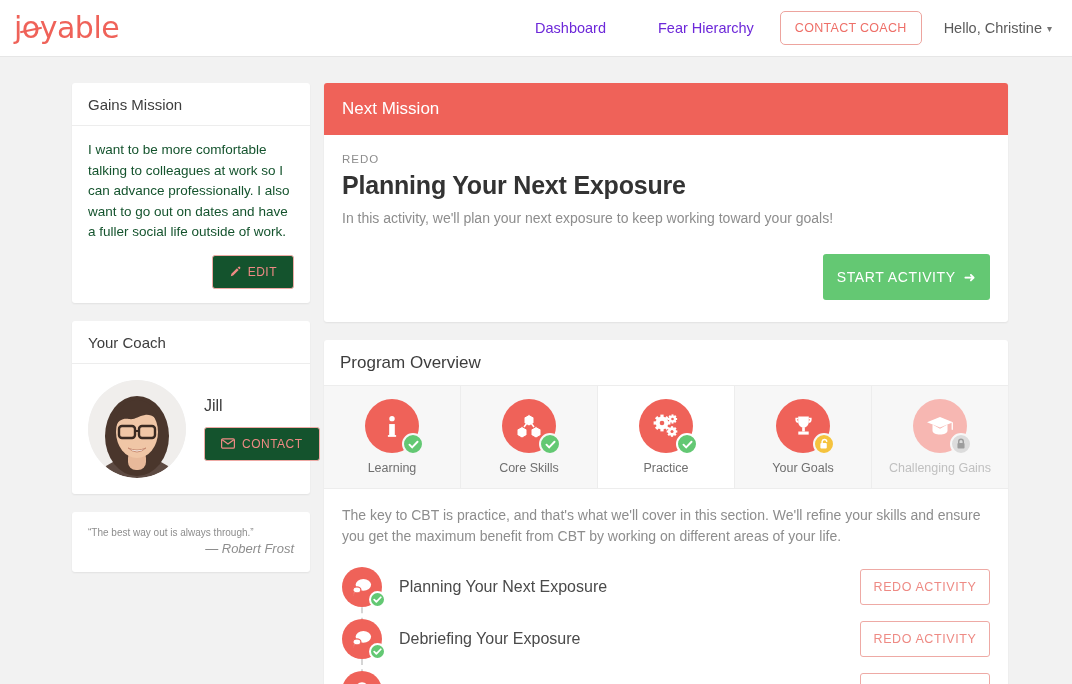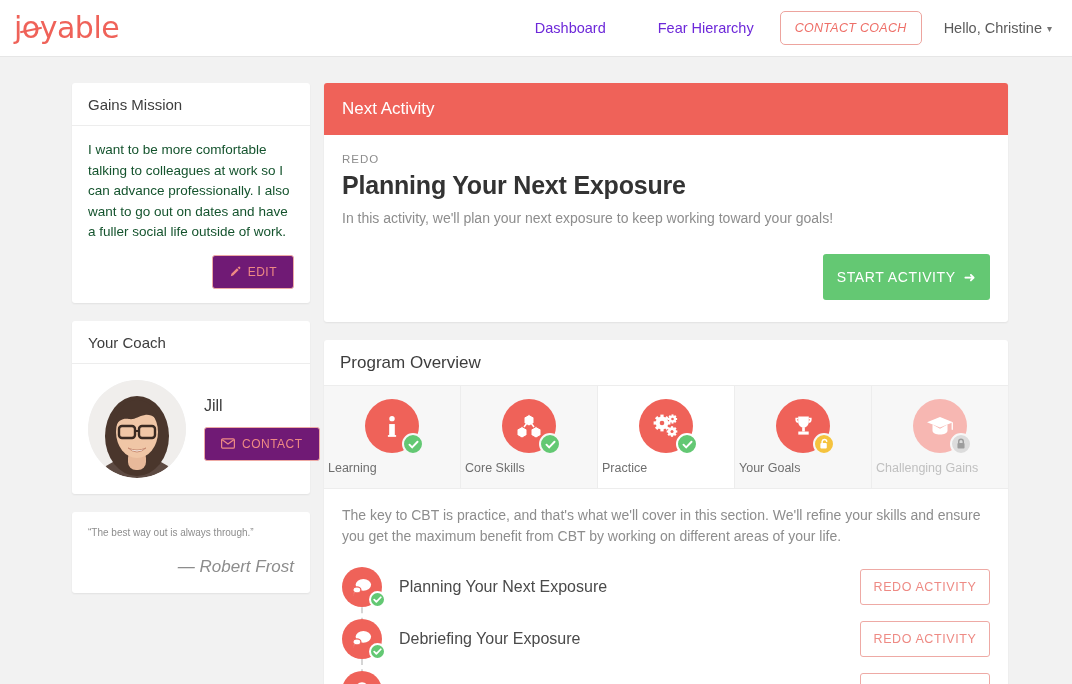--- a/index.html
+++ b/index.html
@@ -68,21 +68,20 @@
     border: 1px solid #eda49e;
     border-radius: 5px;
     color: #ee6f68;
     background: #fff;
     font-size: 12.5px;
     letter-spacing: 0.3px;
     padding: 9px 14px;
     cursor: pointer;
     white-space: nowrap;
     font-family: "Liberation Sans", sans-serif;
-    font-style: italic;
   }
   .user-menu {
     color: #5a5a5a;
     font-size: 14.5px;
     padding: 0 6px 0 22px;
     cursor: pointer;
     white-space: nowrap;
     display: flex;
     align-items: center;
     gap: 5px;
@@ -115,21 +114,21 @@
   .card-body { padding: 14px 16px 14px 16px; }
 
   .mission-text {
     font-size: 13.5px;
     line-height: 1.52;
     color: #14532d;
   }
   .btn-outline {
     border: 1px solid #eeaaa5;
     border-radius: 3px;
-    background: #701a75;
+    background: #14532d;
     color: #ee8a84;
     font-size: 12px;
     letter-spacing: 0.5px;
     padding: 9px 16px;
     cursor: pointer;
     display: inline-flex;
     align-items: center;
     gap: 7px;
     font-family: "Liberation Sans", sans-serif;
   }
@@ -140,21 +139,21 @@
   .avatar {
     width: 98px; height: 98px; border-radius: 50%;
     overflow: hidden; flex: 0 0 98px; background: #efefef;
     position: relative;
   }
   .coach-name { font-size: 16px; color: #3d3d3d; margin-bottom: 12px; }
 
   
   .quote-card { padding: 15px 16px 16px 16px; }
   .quote-text { font-size: 10px; color: #8d8d8d; }
-  .quote-author { font-size: 17px; color: #8d8d8d; font-style: italic; text-align: right; margin-top: 19px; }
+  .quote-author { font-size: 13px; color: #8d8d8d; font-style: italic; text-align: right; margin-top: 3px; }
 
   
   .next-head {
     background: #ef6259;
     color: #fff;
     font-size: 17px;
     padding: 16px 18px 16px 18px;
     border-radius: 3px 3px 0 0;
   }
   .next-body { padding: 18px 18px 22px 18px; }
@@ -190,20 +189,21 @@
 
   
   .steps {
     display: flex;
     background: #f7f7f7;
     border-bottom: 1px solid #ededed;
   }
   .step {
     flex: 1 1 0;
     padding: 13px 4px 13px 4px;
+    text-align: center;
     cursor: pointer;
     border-right: 1px solid #ededed;
   }
   .step:last-child { border-right: none; }
   .step.active { background: #ffffff; }
   .step-icon-wrap {
     width: 54px; height: 54px;
     margin: 0 auto 8px auto;
     position: relative;
   }
@@ -378,21 +378,21 @@
     <div class="card quote-card">
       <div class="quote-text">“The best way out is always through.”</div>
       <div class="quote-author">— Robert Frost</div>
     </div>
 
   </div>
 
   <div class="col-right">
 
     <div class="card">
-      <div class="next-head">Next Activity</div>
+      <div class="next-head">Next Mission</div>
       <div class="next-body">
         <div class="doing-label">REDO</div>
         <div class="next-title">Planning Your Next Exposure</div>
         <div class="next-desc">In this activity, we'll plan your next exposure to keep working toward your goals!</div>
         <div class="start-wrap">
           <button class="btn-start">
             <span>START ACTIVITY</span>
             <span>➜</span>
           </button>
         </div>

